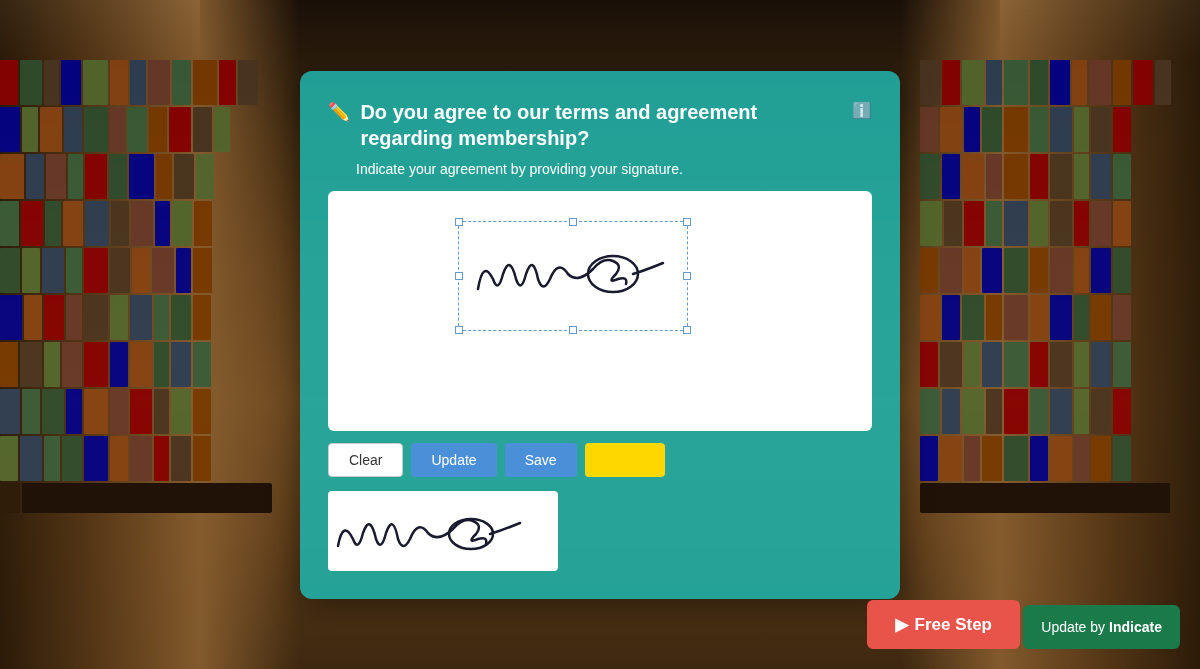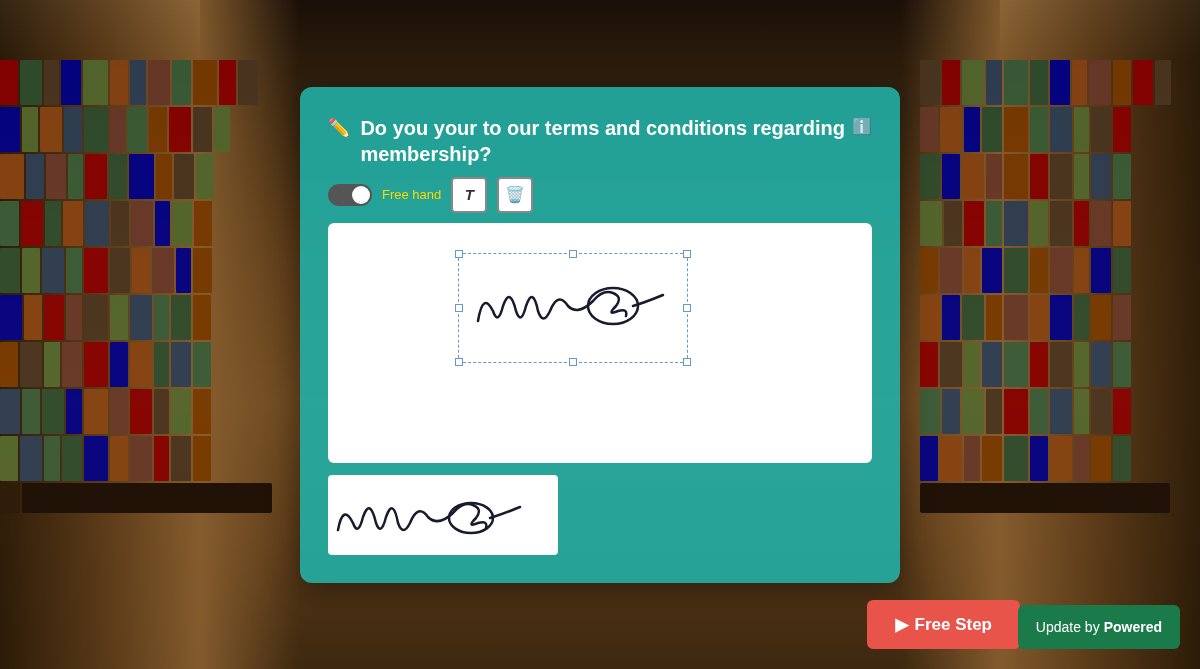--- a/index.html
+++ b/index.html
@@ -600,36 +600,27 @@
     </div>
   </div>
 </div>
 
 <div class="modal-overlay">
   <div class="card">
 
     <div class="card-header">
       <div class="card-header-left">
         <span class="pencil-icon">✏️</span>
-        <span class="card-title">Do you your to our terms and conditions regarding membership?</span>
+        <span class="card-title">Do you agree to our terms and agreement regarding membership?</span>
       </div>
       <span class="info-icon" title="Info">ℹ️</span>
     </div>
 
-
-    <div class="toolbar-row">
-      <div class="toggle-switch"></div>
-      <span class="free-hand-label">Free hand</span>
-      <div class="toolbar-btn">
-        <span style="font-style:italic; font-weight:bold; font-size:15px; color:#333;">T</span>
-      </div>
-      <div class="toolbar-btn">
-        <span style="font-size:16px;">🗑️</span>
-      </div>
-    </div>
+    <div class="card-subtitle">Indicate your agreement by providing your signature.</div>
+
 
     <div class="signature-canvas">
 
       <svg class="sig-svg" viewBox="0 0 230 110" xmlns="http://www.w3.org/2000/svg">
 
         <path d="M 20 70 Q 25 40 35 60 Q 40 75 45 55 Q 52 35 58 60 Q 63 75 68 55 Q 75 35 80 60 Q 85 75 92 60 Q 100 40 110 55 Q 120 65 135 50 Q 145 38 155 42 Q 165 46 158 55 Q 148 65 160 60 Q 170 57 168 65" stroke="#1a1a2e" stroke-width="2.5" fill="none" stroke-linecap="round" stroke-linejoin="round"></path>
 
         <ellipse cx="155" cy="55" rx="25" ry="18" stroke="#1a1a2e" stroke-width="2.5" fill="none"></ellipse>
 
         <path d="M 175 55 Q 185 52 195 48 Q 200 46 205 44" stroke="#1a1a2e" stroke-width="2.5" fill="none" stroke-linecap="round"></path>
@@ -640,32 +631,38 @@
         <div class="handle tr"></div>
         <div class="handle bl"></div>
         <div class="handle br"></div>
         <div class="handle tm"></div>
         <div class="handle bm"></div>
         <div class="handle lm"></div>
         <div class="handle rm"></div>
       </div>
     </div>
 
+    <div class="action-buttons">
+      <button class="btn btn-clear">Clear</button>
+      <button class="btn btn-update">Update</button>
+      <button class="btn btn-save">Save</button>
+      <button class="btn btn-yellow" style="min-width:80px;"></button>
+    </div>
 
     <div class="sig-preview">
       <svg class="sig-preview-svg" viewBox="0 0 230 80" xmlns="http://www.w3.org/2000/svg">
         <path d="M 10 55 Q 15 28 25 48 Q 30 62 35 42 Q 42 22 48 48 Q 53 62 58 42 Q 65 22 70 48 Q 75 62 82 48 Q 90 28 100 42 Q 110 52 125 38 Q 135 26 145 30 Q 155 34 148 43 Q 138 53 150 48 Q 160 45 158 53" stroke="#1a1a2e" stroke-width="2.5" fill="none" stroke-linecap="round" stroke-linejoin="round"></path>
         <ellipse cx="143" cy="43" rx="22" ry="15" stroke="#1a1a2e" stroke-width="2.5" fill="none"></ellipse>
         <path d="M 162 43 Q 172 40 182 36 Q 187 34 192 32" stroke="#1a1a2e" stroke-width="2.5" fill="none" stroke-linecap="round"></path>
       </svg>
     </div>
   </div>
 </div>
 
 <button class="next-step-btn">
   <span>▶</span>
   <span>Free Step</span>
 </button>
 
 <div class="powered-by">
   <span>Update by</span>
-  <span class="powered-by-brand">Powered</span>
+  <span class="powered-by-brand">Indicate</span>
 </div>
 
 </body></html>

